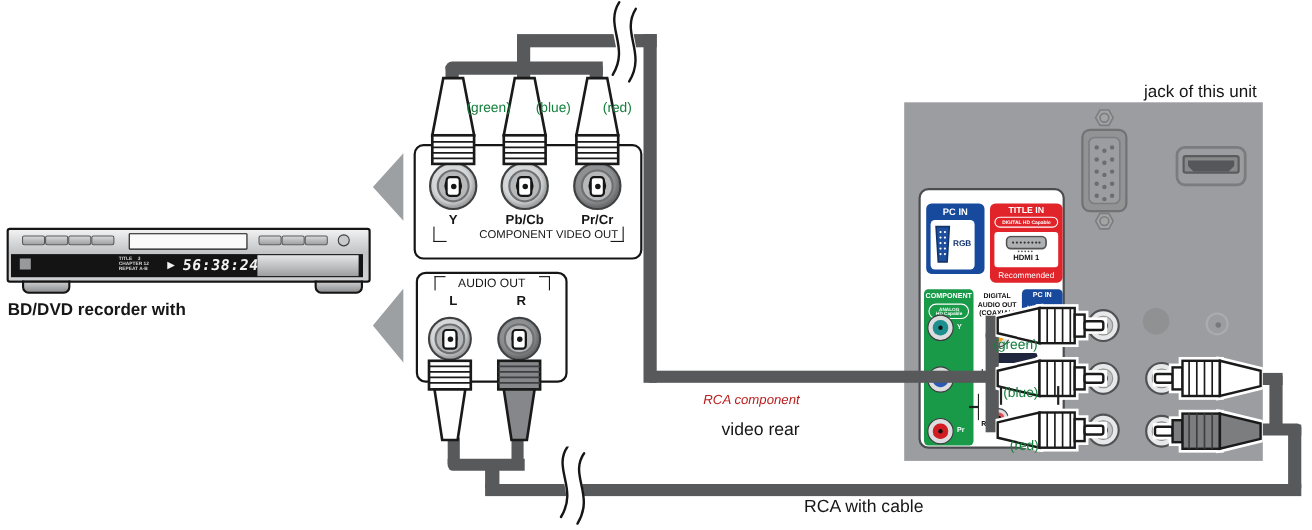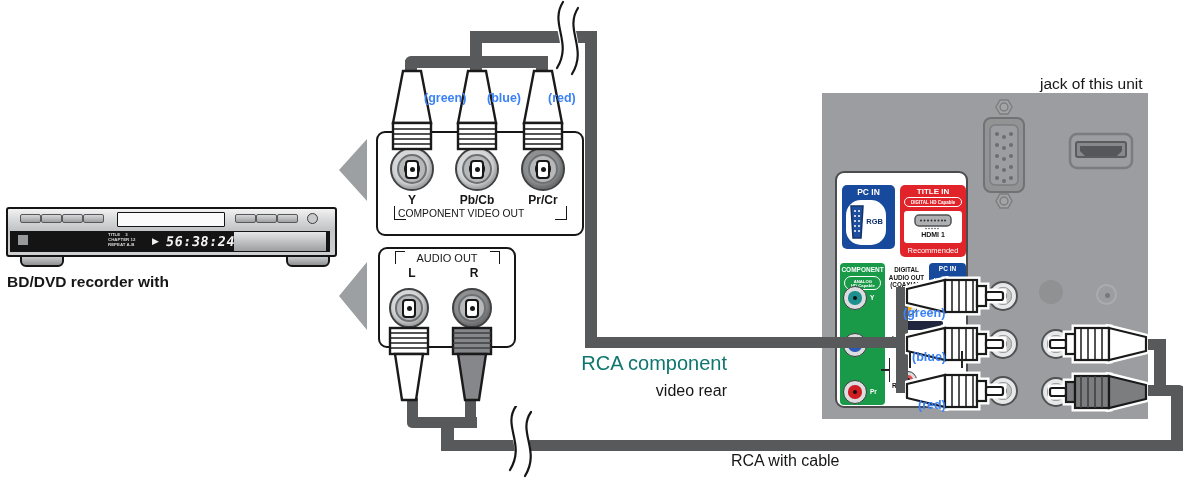--- a/index.html
+++ b/index.html
@@ -36,21 +36,21 @@
   .btn{position:absolute;width:19px;height:7px;border:1px solid #565859;border-radius:2px;
        background:linear-gradient(#d6d7d8,#9fa1a3);}
   .foot{position:absolute;width:40px;height:10px;background:linear-gradient(#d6d7d8,#8f9193);
         border:2px solid #141414;border-radius:0 0 6px 6px;z-index:1;}
   .arrow{position:absolute;background:#9da0a2;clip-path:polygon(0 50%,100% 0,100% 100%);z-index:1;}
   .cnr{position:absolute;z-index:4;}
   .fit{display:flex;align-items:center;justify-content:center;}
   .sc{transform-origin:center;white-space:nowrap;font-weight:bold;}
   .plug{position:absolute;z-index:6;}
   .squig{position:absolute;z-index:4;}
-  .lbl{position:absolute;font-size:12.5px;color:#3b82f6;z-index:8;white-space:nowrap;font-weight:bold;}
+  .lbl{position:absolute;font-size:12.5px;color:#15803d;z-index:8;white-space:nowrap;}
   .tick{position:absolute;background:#222;z-index:8;}
 </style>
 </head>
 <body>
 
 <div class="canvas">
 
   <div class="ab" style="left:822px;top:93px;width:326px;height:326px;background:#9b9da0;z-index:1;"></div>
 
   <svg class="ab" style="left:978px;top:98px;z-index:2;" width="52" height="112" viewBox="0 0 52 112">
@@ -87,21 +87,21 @@
 
   <div class="ab" style="left:1039px;top:280px;width:24px;height:24px;border-radius:50%;background:#8f9193;z-index:2;"></div>
   <div class="ab" style="left:1096px;top:284px;width:21px;height:21px;border-radius:50%;background:#9b9da0;border:2px solid #aaacae;z-index:2;">
     <i class="ab" style="left:7px;top:7px;width:5px;height:5px;border-radius:50%;background:#77797b;"></i>
   </div>
 
   <div class="ab" style="left:835px;top:171px;width:133px;height:237px;background:#fff;border:2px solid #4a4c4e;border-radius:9px;z-index:2;">
 
     <div class="ab" style="left:5px;top:12px;width:53px;height:64px;background:#17499c;border-radius:5px;">
       <div class="txt" style="left:0;top:2px;width:100%;text-align:center;color:#fff;font-weight:bold;font-size:8.5px;">PC IN</div>
-      <div class="ab" style="left:4px;top:15px;width:40px;height:45px;background:#fff;border-radius:15px;">
+      <div class="ab" style="left:4px;top:15px;width:40px;height:45px;background:#fff;border-radius:4px;">
         <svg class="ab" style="left:2px;top:4px;" width="18" height="36" viewBox="0 0 18 36">
           <polygon points="3,2 15,2 13,34 5,34" fill="#1d4f9e" stroke="#123468" stroke-width="1.5"></polygon>
           <g fill="#fff">
             <circle cx="7" cy="7" r="1"></circle>
               <circle cx="11" cy="7" r="1"></circle>
             <circle cx="7" cy="12" r="1"></circle>
               <circle cx="11" cy="12" r="1"></circle>
             <circle cx="7" cy="17" r="1"></circle>
               <circle cx="11" cy="17" r="1"></circle>
             <circle cx="7" cy="22" r="1"></circle>
@@ -262,21 +262,21 @@
   <div class="rjack" style="left:390px;top:147px;"></div>
   <div class="rjack" style="left:455px;top:147px;"></div>
   <div class="rjack dark" style="left:521px;top:147px;"></div>
   <div class="pin" style="left:405px;top:160px;"></div>
   <div class="pin" style="left:470px;top:160px;"></div>
   <div class="pin" style="left:536px;top:160px;"></div>
 
   <div class="txt" style="left:392px;top:193px;width:40px;text-align:center;font-weight:bold;font-size:12px;z-index:4;">Y</div>
   <div class="txt" style="left:452px;top:193px;width:50px;text-align:center;font-weight:bold;font-size:12px;z-index:4;">Pb/Cb</div>
   <div class="txt" style="left:518px;top:193px;width:50px;text-align:center;font-weight:bold;font-size:12px;z-index:4;">Pr/Cr</div>
-  <div class="txt" style="left:398px;top:208px;width:164px;text-align:left;font-size:10.3px;white-space:nowrap;z-index:4;">COMPONENT VIDEO OUT</div>
+  <div class="txt" style="left:398px;top:208px;width:164px;text-align:right;font-size:10.3px;white-space:nowrap;z-index:4;">COMPONENT VIDEO OUT</div>
   <div class="cnr" style="left:394px;top:206px;width:11px;height:13px;border-left:1.6px solid #161616;border-bottom:1.6px solid #161616;"></div>
   <div class="cnr" style="left:555px;top:206px;width:11px;height:13px;border-right:1.6px solid #161616;border-bottom:1.6px solid #161616;"></div>
 
   <svg class="plug" style="left:390px;top:69px;" width="44" height="96" viewBox="0 0 44 96">
     <polygon points="13,2 31,2 41,54 3,54" fill="#fff" stroke="#1a1a1a" stroke-width="2.4"></polygon>
     <rect x="3" y="54" width="38" height="26" fill="#fff" stroke="#1a1a1a" stroke-width="2.4"></rect>
     <g stroke="#1a1a1a" stroke-width="1.6">
         <line x1="3" y1="60" x2="41" y2="60"></line>
         <line x1="3" y1="65" x2="41" y2="65"></line>
         <line x1="3" y1="70" x2="41" y2="70"></line>
@@ -447,18 +447,18 @@
       </g>
     <g stroke="#3c3e40" stroke-width="1.5">
         <line x1="33" y1="4" x2="33" y2="36"></line>
         <line x1="40" y1="4" x2="40" y2="36"></line>
         <line x1="47" y1="4" x2="47" y2="36"></line>
         <line x1="54" y1="4" x2="54" y2="36"></line>
       </g>
   </svg>
 
   <div class="ab" style="left:563px;top:350px;width:164px;text-align:right;z-index:8;">
-    <div style="font-size:20px;line-height:27px;color:#0f766e;">RCA component</div>
+    <div style="font-size:12px;line-height:27px;color:#b91c1c;font-style:italic;">RCA component</div>
     <div style="font-size:16px;line-height:27px;color:#161616;">video rear</div>
   </div>
   <div class="txt" style="left:731px;top:452px;font-size:16px;z-index:8;">RCA with cable</div>
 
 </div>
 
 </body></html>

